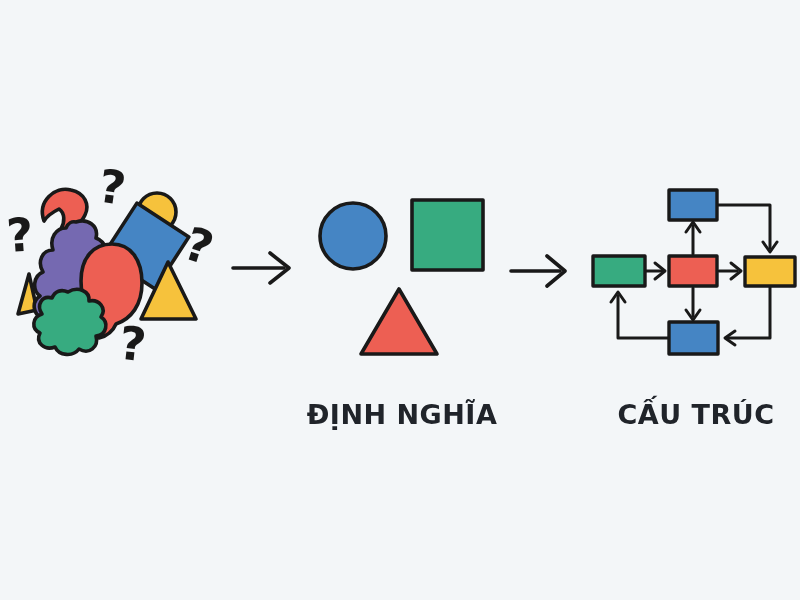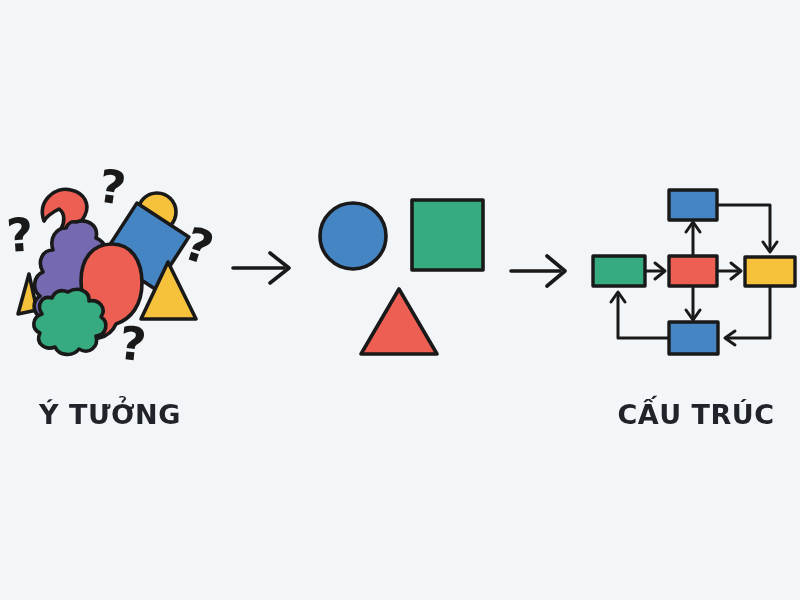--- a/index.html
+++ b/index.html
@@ -97,16 +97,16 @@
         <path class="line" d="M 611 302 L 618 292 L 625 302"></path>
       </g>
       <rect class="box fill-blue" x="669" y="190" width="48" height="30"></rect>
       <rect class="box fill-green" x="593" y="256" width="52" height="30"></rect>
       <rect class="box fill-red" x="669" y="256" width="48" height="30"></rect>
       <rect class="box fill-yellow" x="745" y="257" width="50" height="29"></rect>
       <rect class="box fill-blue" x="669" y="322" width="49" height="32"></rect>
     </g>
   </svg>
 
-  <div class="stage-label" id="label-idea">Ý TƯỞNG</div>
+  <div class="stage-label" id="label-definition">ĐỊNH NGHĨA</div>
   <div class="stage-label" id="label-structure">CẤU TRÚC</div>
 
 </div>
 
 </body></html>

